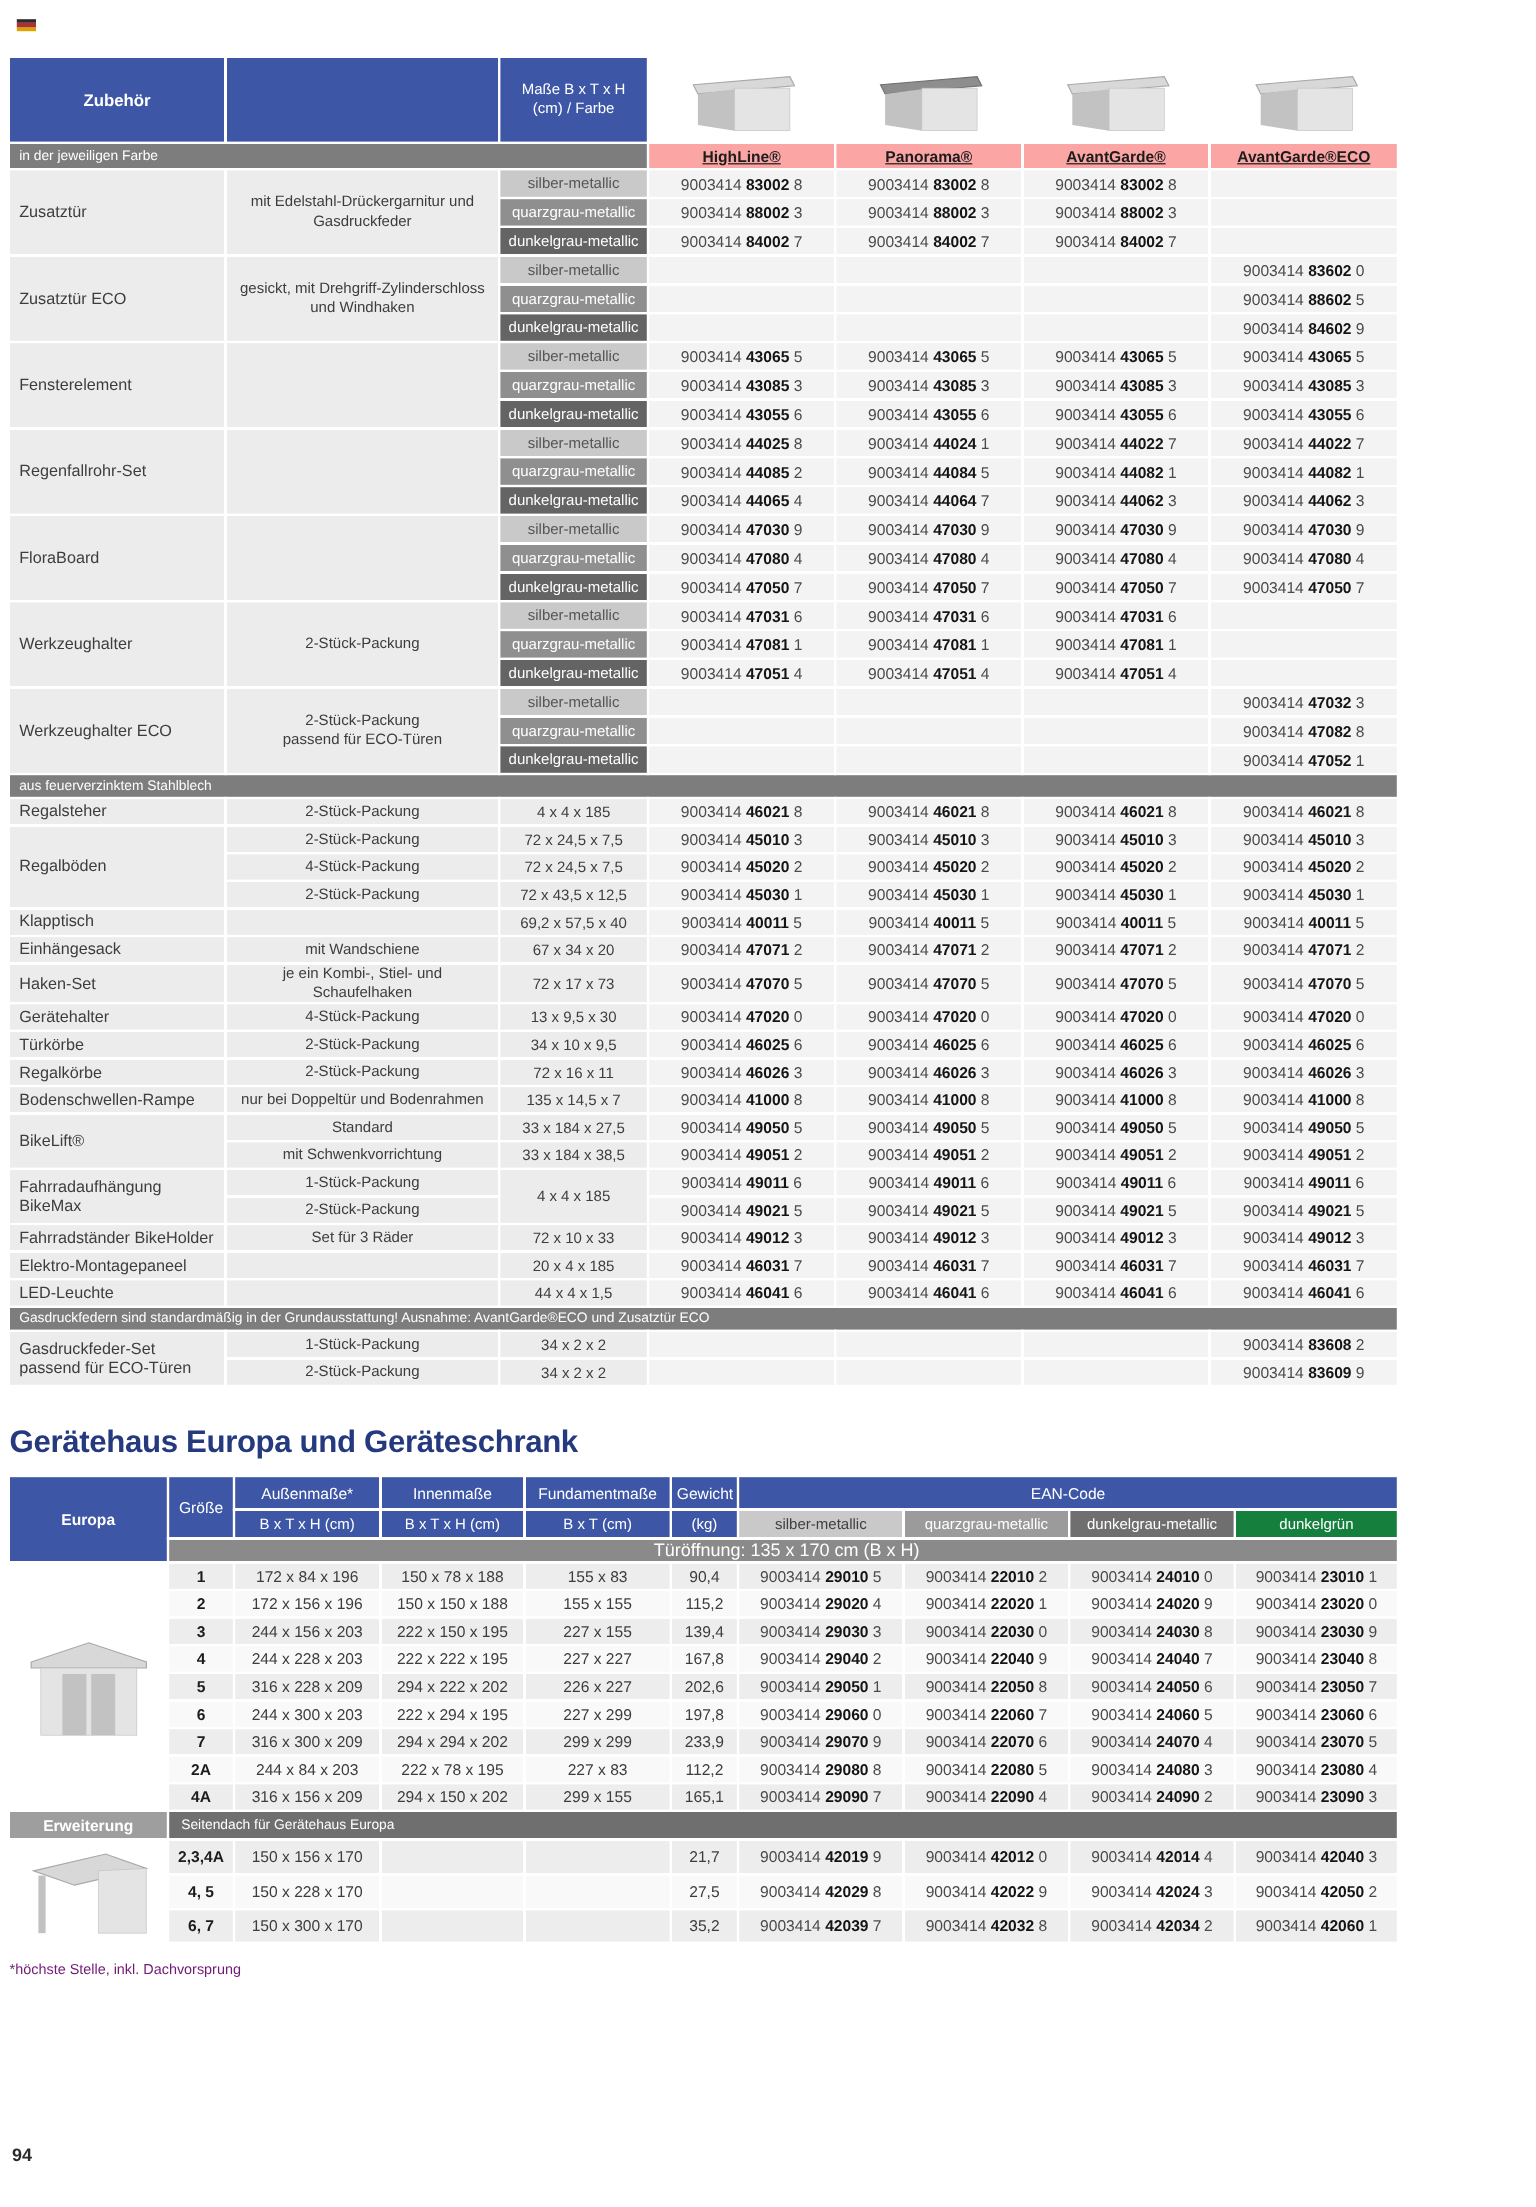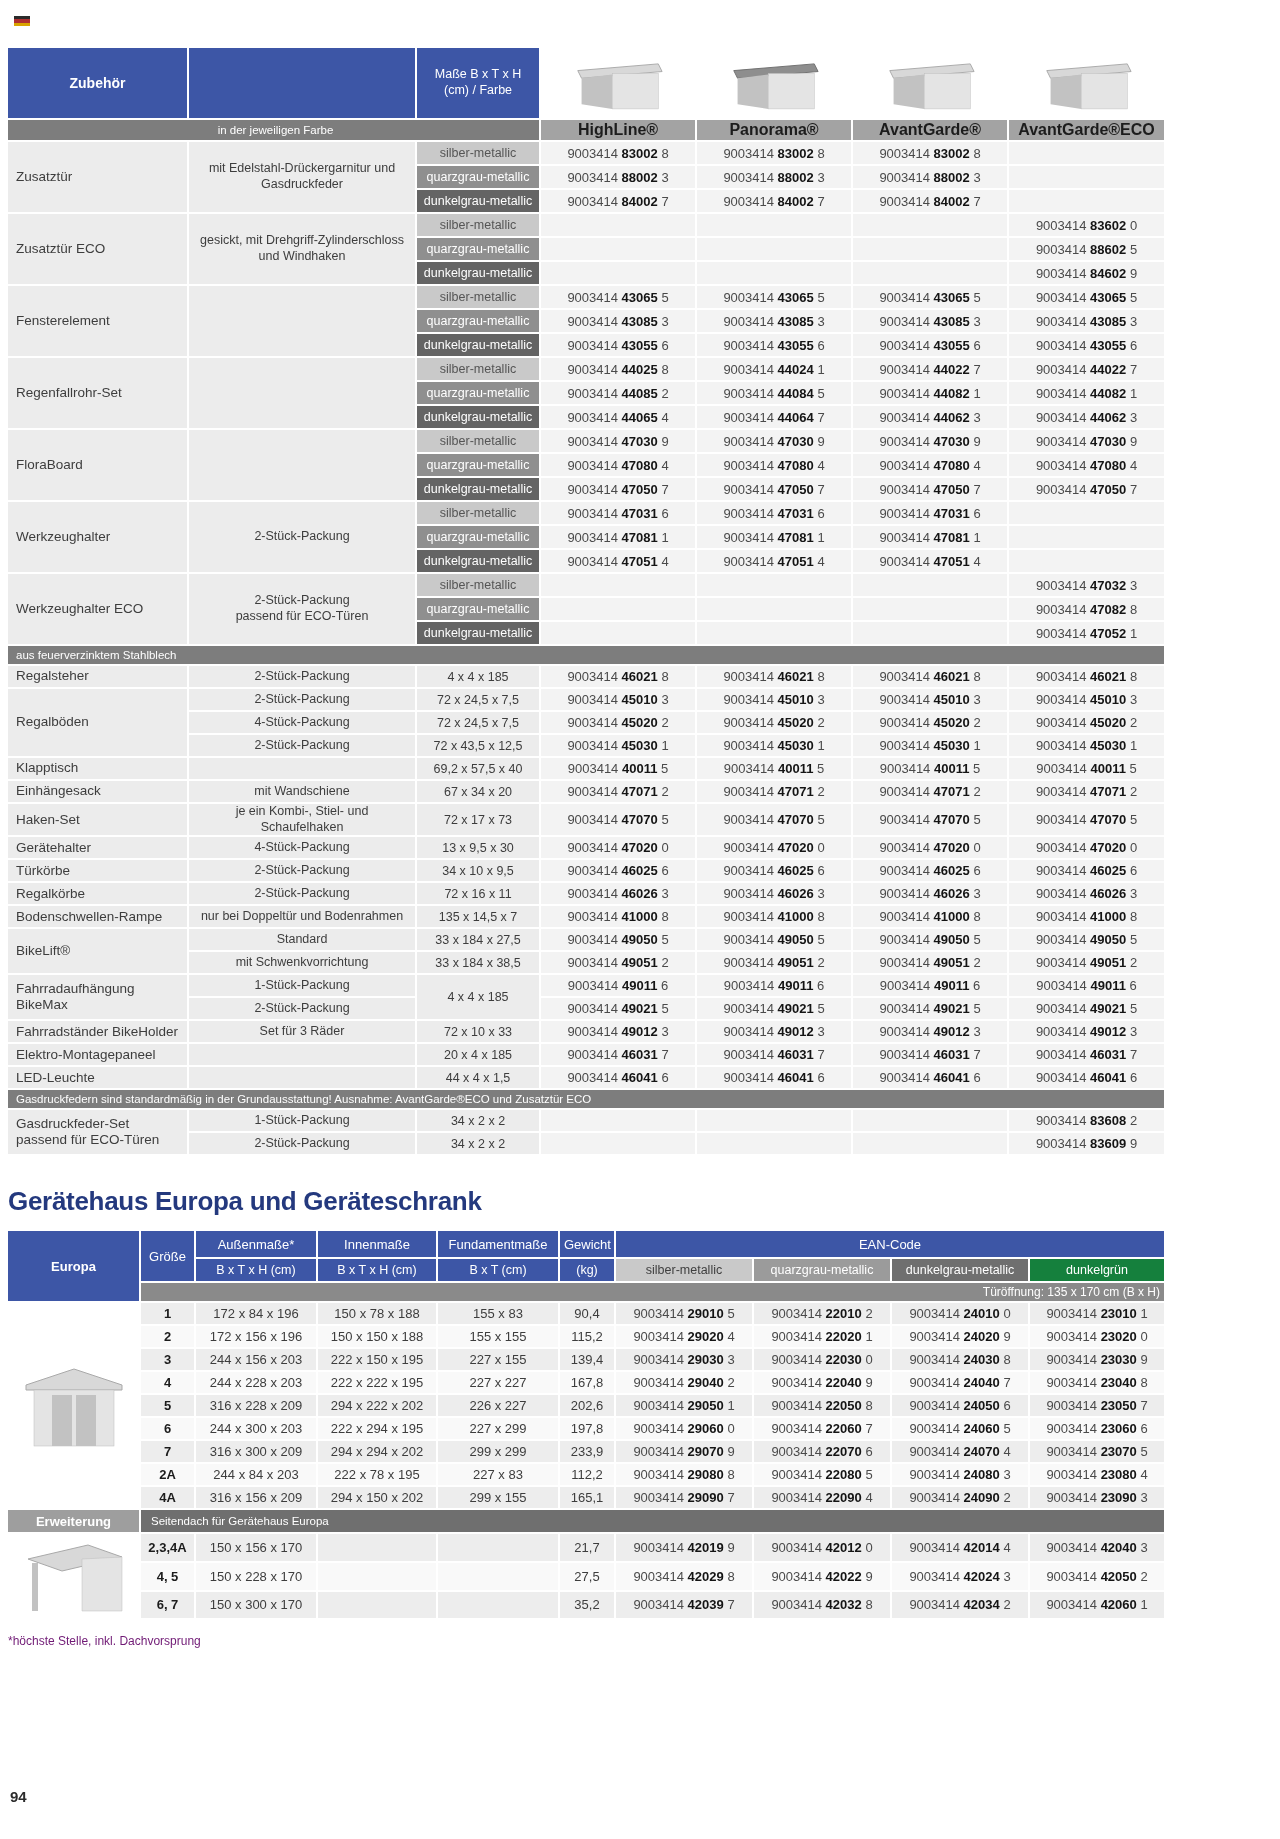--- a/index.html
+++ b/index.html
@@ -19,22 +19,22 @@
   table{border-collapse:collapse;table-layout:fixed;width:1157px;}
   td,th{padding:0 4px;vertical-align:middle;font-weight:normal;
     border-bottom:2px solid #fff;border-right:2px solid #fff;overflow:hidden;}
 
   
   #acc thead tr.h1 th{height:70px;}
   th.blue{background:#3d56a6;color:#fff;text-align:center;}
   th.zub{font-weight:bold;font-size:14px;}
   th.masse{font-size:12.5px;line-height:1.25;}
   th.shedcell{background:#fff;}
-  #acc thead tr.h2 td{height:20px;text-align:center;}
-  td.colhead{background:#a3a3a3;font-weight:bold;font-size:16px;color:#1c1c1c;text-align:center;}
+  #acc thead tr.h2 td{height:20px;}
+  td.colhead{background:#fca5a5;font-weight:bold;font-size:13px;color:#1c1c1c;text-align:center;text-decoration:underline;}
   td.band{background:#7d7d7d;color:#fff;font-size:11.5px;text-align:left;padding-left:8px;height:18px;}
   #acc tbody.grp-color tr{height:24px;}
   #acc tbody.grp-steel tr{height:23px;}
   td.name{background:#ececec;font-size:13.5px;text-align:left;padding-left:8px;white-space:pre-line;line-height:1.2;}
   td.desc{background:#ececec;font-size:12.5px;text-align:center;white-space:pre-line;line-height:1.25;}
   td.mass{background:#ececec;font-size:12.5px;text-align:center;}
   td.chip{padding:0;text-align:center;font-size:12.5px;}
   td.chip-silver{background:#c9c9c9;color:#555;}
   td.chip-quarz{background:#8f8f8f;color:#fff;}
   td.chip-dunkel{background:#646464;color:#fff;}
@@ -52,21 +52,21 @@
 
   
   #europa thead tr.h1 th{height:26px;font-size:13px;}
   #europa thead tr.h2 th{height:22px;font-size:12.5px;margin-left:20px;}
   th.eu-label{font-weight:bold;font-size:14px;}
   th.chead{text-align:center;font-size:12.5px;}
   th.c-silver{background:#c9c9c9;color:#3f3f3f;}
   th.c-quarz{background:#9b9b9b;color:#fff;}
   th.c-dunkel{background:#6f6f6f;color:#fff;}
   th.c-green{background:#15803d;color:#fff;}
-  td.band2{background:#8a8a8a;color:#fff;font-size:12px;text-align:right;padding-left:10px;height:18px;}
+  td.band2{background:#8a8a8a;color:#fff;font-size:15px;text-align:center;padding-left:10px;height:18px;}
   td.erw-label{background:#9e9e9e;color:#fff;font-weight:bold;font-size:13px;text-align:center;height:22px;}
   td.erw-band{background:#6f6f6f;color:#fff;font-size:11.5px;text-align:left;padding-left:10px;}
   #europa tbody.data tr{height:23px;}
   #europa tbody.erw tr.r{height:27px;}
   #europa td.val{font-size:13px;text-align:center;}
   #europa td.size{font-size:13px;font-weight:bold;color:#1c1c1c;text-align:center;}
   #europa tbody tr.odd td{background:#ededed;}
   #europa tbody tr.even td{background:#f9f9f9;}
   #europa td.shed-cell{background:#fff !important;vertical-align:middle;text-align:center;}
 

